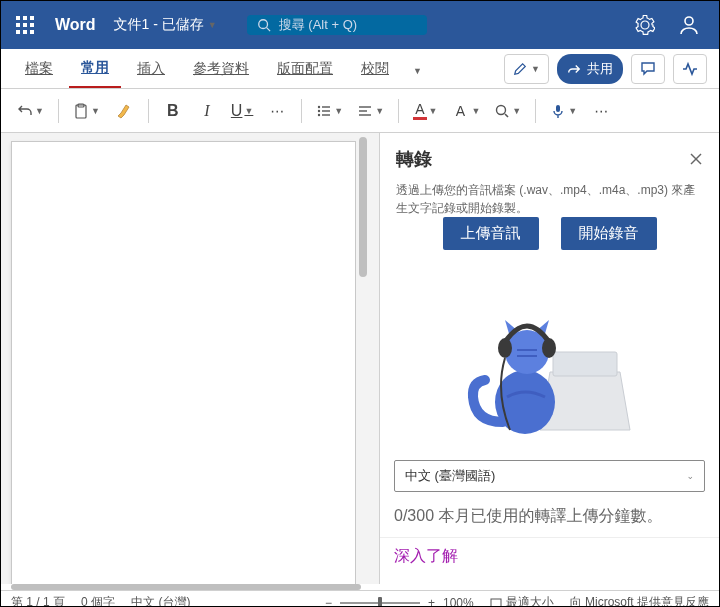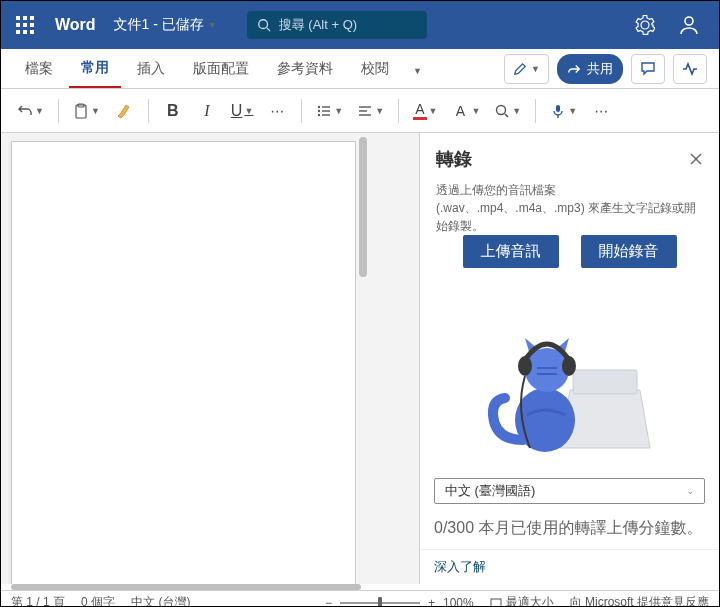--- a/index.html
+++ b/index.html
@@ -2,26 +2,26 @@
 <html><head>
 <meta charset="utf-8">
 <style>
 * { margin: 0; padding: 0; box-sizing: border-box; font-family: "Segoe UI", "Microsoft JhengHei", sans-serif; }
 body { width: 720px; height: 607px; overflow: hidden; background: #fff; border: 1px solid #000; }
 
 .titlebar { height: 48px; background: #2b579a; display: flex; align-items: center; color: #fff; gap: 10px; padding: 0 8px; }
 .app-launcher { width: 32px; height: 32px; display: flex; align-items: center; justify-content: center; cursor: pointer; }
 .app-name { font-size: 16px; font-weight: 600; margin-left: 4px; margin-right: 8px; }
 .doc-title { font-size: 14px; display: flex; align-items: center; gap: 4px; cursor: pointer; }
-.search-box { flex: 0 0 180px; height: 28px; background: #0c4a6e; border-radius: 4px; display: flex; align-items: center; padding: 0 10px; margin-left: 20px; gap: 8px; color: #cdd9ea; font-size: 13px; cursor: text; }
+.search-box { flex: 0 0 180px; height: 20px; background: #0369a1; border-radius: 4px; display: flex; align-items: center; padding: 0 10px; margin-left: 20px; gap: 8px; color: #cdd9ea; font-size: 13px; cursor: text; }
 .title-right { margin-left: auto; display: flex; align-items: center; gap: 20px; padding-right: 10px; }
 .title-icon { width: 24px; height: 24px; display: flex; align-items: center; justify-content: center; cursor: pointer; }
 
 .ribbon-tabs { height: 40px; border-bottom: 1px solid #d0d0d0; display: flex; align-items: center; padding: 0 12px; gap: 4px; background: #fff; }
-.tab { padding: 16px 12px; height: 38px; display: flex; align-items: center; font-size: 14px; color: #555; cursor: pointer; border-radius: 4px 4px 0 0; }
+.tab { padding: 16px 12px; height: 38px; display: flex; align-items: center; font-size: 14px; color: #555; cursor: pointer; border-radius: 4px 4px 0 0; text-decoration: underline; }
 .tab.active { color: #2b579a; font-weight: 600; border-bottom: 2px solid #b91c1c; }
 .tab-more { padding: 0 8px; cursor: pointer; color: #555; }
 .ribbon-right { margin-left: auto; display: flex; align-items: center; gap: 8px; }
 .editing-btn { border: 1px solid #cfcfcf; border-radius: 4px; height: 30px; padding: 0 8px; display: flex; align-items: center; gap: 4px; color: #2b579a; cursor: pointer; font-size: 13px; }
 .share-btn { background: #2b579a; color: #fff; border-radius: 14px; height: 30px; padding: 0 10px; display: flex; align-items: center; gap: 6px; font-size: 13px; cursor: pointer; }
 .sq-btn { width: 34px; height: 30px; border: 1px solid #cfcfcf; border-radius: 4px; display: flex; align-items: center; justify-content: center; cursor: pointer; color: #2b579a; }
 
 .toolbar { height: 44px; border-bottom: 1px solid #d0d0d0; display: flex; align-items: center; padding: 0 10px; gap: 2px; background: #fff; }
 .tb-btn { height: 32px; min-width: 32px; padding: 0 6px; display: flex; align-items: center; justify-content: center; cursor: pointer; border-radius: 4px; font-size: 14px; color: #444; gap: 2px; }
 .tb-sep { width: 1px; height: 24px; background: #d0d0d0; margin: 0 6px; }
@@ -29,31 +29,31 @@
 .bold { font-weight: bold; font-size: 16px; }
 .italic { font-style: italic; font-size: 16px; font-family: serif; }
 .underline { text-decoration: underline; font-size: 16px; }
 
 .workspace { display: flex; height: 451px; }
 .doc-area { flex: 1; background: #f3f3f3; position: relative; overflow: hidden; display: flex; }
 .page { background: #fff; border: 1px solid #c8c8c8; width: 345px; height: 100%; margin-left: 10px; margin-top: 8px; box-shadow: 0 2px 4px rgba(0,0,0,0.1); }
 .vscroll { width: 14px; background: #f3f3f3; display: flex; flex-direction: column; align-items: center; padding-top: 4px; }
 .thumb { width: 8px; height: 140px; background: #bfbfbf; border-radius: 4px; }
 
-.side-pane { width: 300px; background: #fff; border-left: 1px solid #d0d0d0; display: flex; flex-direction: column; overflow: hidden; }
+.side-pane { width: 340px; background: #fff; border-left: 1px solid #d0d0d0; display: flex; flex-direction: column; overflow: hidden; }
 .pane-head { display: flex; align-items: center; padding: 14px 16px 10px; }
 .pane-title { font-size: 18px; font-weight: 600; color: #333; }
 .pane-close { margin-left: auto; cursor: pointer; color: #666; font-size: 14px; }
 .pane-desc { padding: 0 16px 0; font-size: 12px; color: #666; line-height: 1.5; }
 .btn-row { display: flex; justify-content: center; gap: 22px; padding-bottom: 12px; }
 .primary-btn { background: #2b579a; color: #fff; font-size: 15px; border: none; padding: 7px 18px; border-radius: 2px; cursor: pointer; }
 .illus { display: flex; justify-content: center; padding: 20px 0 10px; }
 .lang-sel { margin: 8px 14px; border: 1px solid #8a8a8a; border-radius: 2px; height: 32px; display: flex; align-items: center; padding: 0 10px; font-size: 13px; color: #333; cursor: pointer; justify-content: space-between; }
 .usage { padding: 6px 14px; font-size: 16px; color: #666; }
-.learn { padding: 8px 14px; font-size: 13px; color: #0c4a6e; cursor: pointer; border-top: 1px solid #eee; margin-top: 4px; }
+.learn { padding: 8px 14px; font-size: 16px; color: #a21caf; cursor: pointer; border-top: 1px solid #eee; margin-top: 4px; }
 
 .hscroll-area { height: 6px; background: #fff; display:flex; padding: 0 10px; }
 .hscroll-track { width: 350px; height: 6px; background: #bfbfbf; border-radius: 3px; }
 
 .statusbar { height: 24px; border-top: 1px solid #d0d0d0; display: flex; align-items: center; font-size: 12px; color: #555; padding: 0 10px; gap: 16px; background: #fff; }
 .statusbar .spacer { flex: 1; }
 .zoom-group { display: flex; align-items: center; gap: 8px; }
 .zoom-track { width: 80px; height: 2px; background: #999; position: relative; }
 .zoom-thumb { width: 4px; height: 12px; background: #666; position: absolute; left: 38px; top: -5px; border-radius: 1px; }
 .status-item { cursor: pointer; display: flex; align-items: center; gap: 4px; }
@@ -103,22 +103,22 @@
           <path d="M3 20c0-4 4-6 8-6s8 2 8 6" fill="none" stroke="#fff" stroke-width="1.6"></path>
         </svg>
     </div>
   </div>
 </div>
 
 <div class="ribbon-tabs">
   <div class="tab">檔案</div>
   <div class="tab active">常用</div>
   <div class="tab">插入</div>
+  <div class="tab">參考資料</div>
   <div class="tab">版面配置</div>
-  <div class="tab">參考資料</div>
   <div class="tab">校閱</div>
   <div class="tab-more"><span class="chev">▼</span></div>
   <div class="ribbon-right">
     <div class="editing-btn">
       <svg width="14" height="14" viewBox="0 0 16 16">
           <path d="M2 14l1-4 8-8 3 3-8 8-4 1z" fill="none" stroke="#2b579a" stroke-width="1.4"></path>
         </svg>
       <span class="chev">▼</span>
     </div>
     <div class="share-btn">

